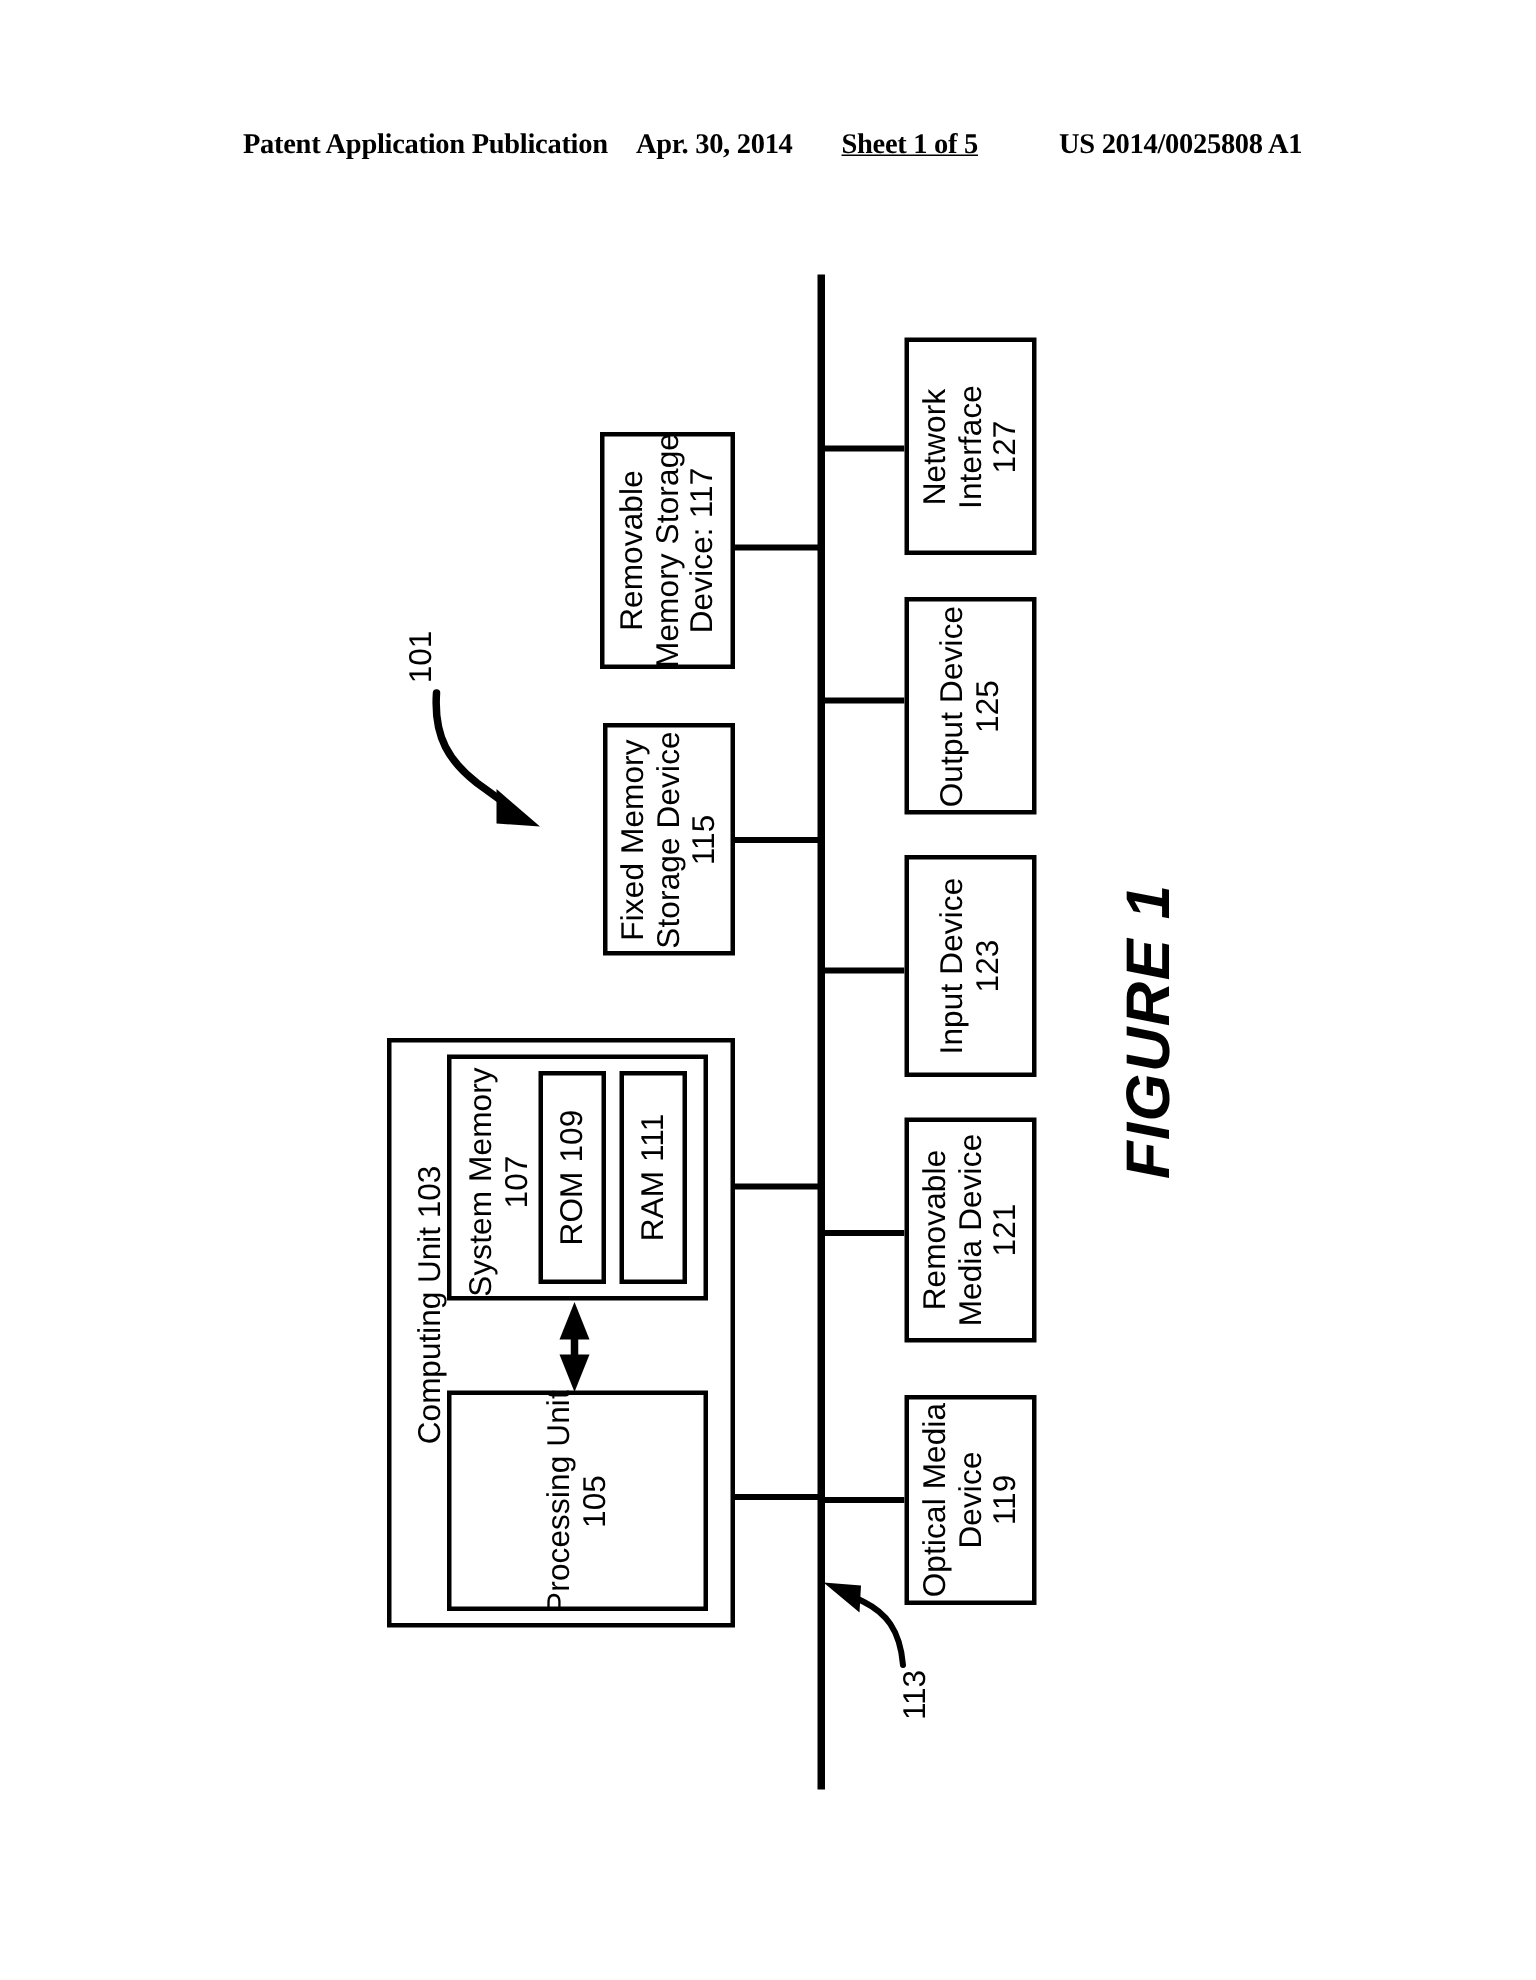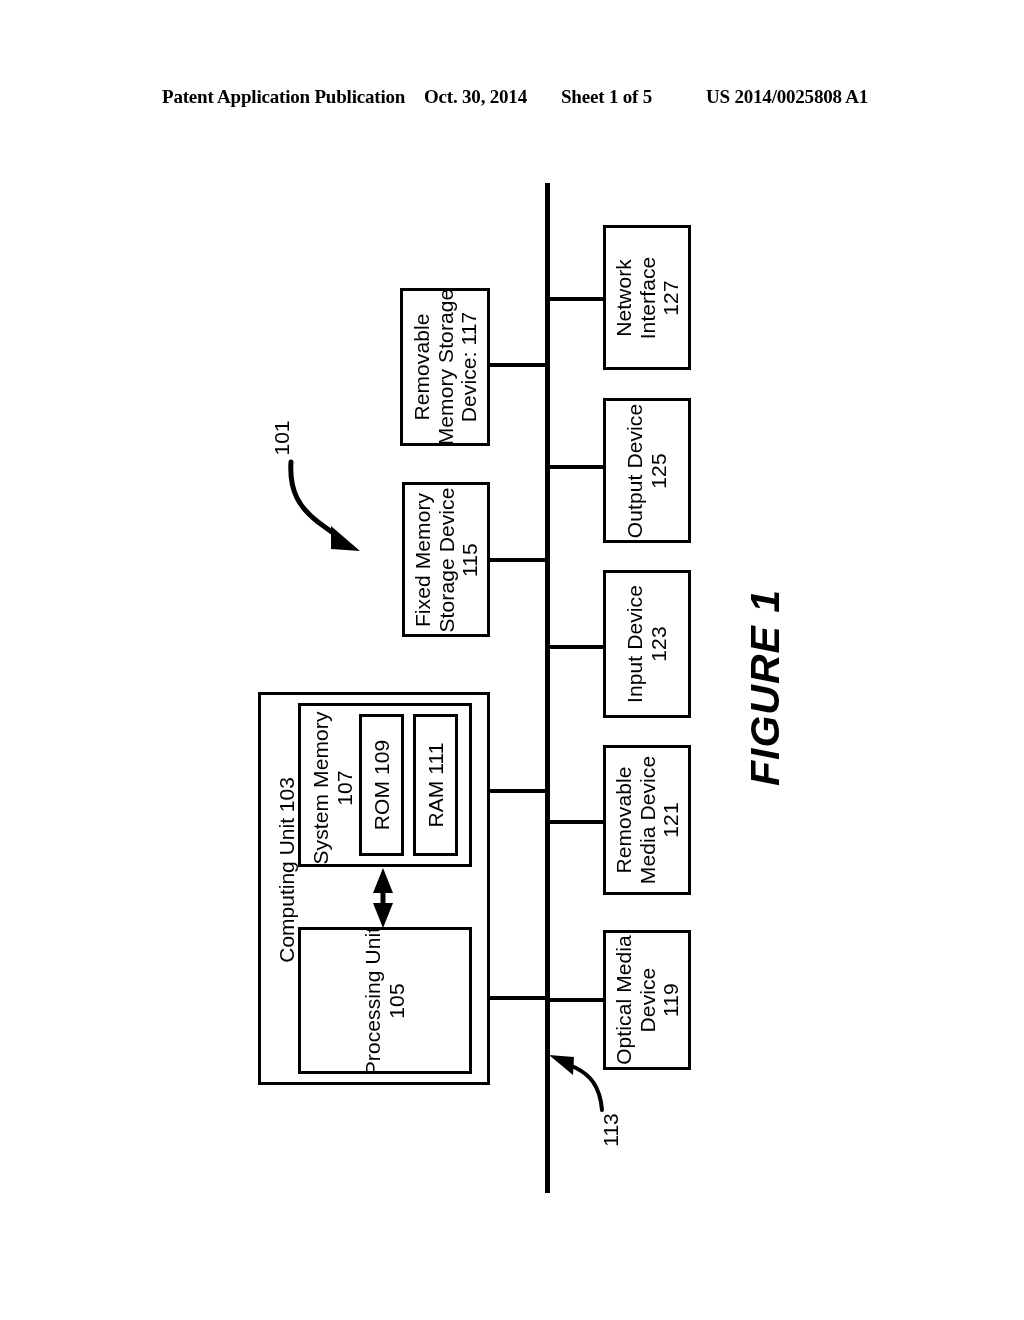--- a/index.html
+++ b/index.html
@@ -23,21 +23,21 @@
     left: 0;
     width: 1024px;
     height: 30px;
     font-family: "Liberation Serif", serif;
     font-weight: bold;
     font-size: 19px;
     letter-spacing: -0.2px;
   }
   .hdr-pub   { position: absolute; left: 126px; top: 0; white-space: nowrap; margin-left: 36px; }
   .hdr-date  { position: absolute; left: 424px; top: 0; white-space: nowrap; }
-  .hdr-sheet { position: absolute; left: 561px; top: 0; white-space: nowrap; }
+  .hdr-sheet { position: absolute; left: 561px; top: 0; white-space: nowrap; text-decoration: underline; }
   .hdr-num   { position: absolute; left: 706px; top: 0; white-space: nowrap; }
 
   
   .figure {
     position: absolute;
     left: 0;
     top: 0;
     width: 1024px;
     height: 1320px;
   }
@@ -112,21 +112,21 @@
     left: 0; top: 0;
     width: 1024px; height: 1320px;
     pointer-events: none;
   }
 </style>
 </head>
 <body>
 
 <div class="page-header">
   <span class="hdr-pub">Patent Application Publication</span>
-  <span class="hdr-date">Oct. 30, 2014</span>
+  <span class="hdr-date">Apr. 30, 2014</span>
   <span class="hdr-sheet">Sheet 1 of 5</span>
   <span class="hdr-num">US 2014/0025808 A1</span>
 </div>
 
 <div class="figure">
 
   <div class="vline" style="left:545px; top:183px; width:5px; height:1010px;"></div>
 
   <div class="hline" style="left:489px; top:363px; width:58px; height:4px;"></div>
   <div class="hline" style="left:489px; top:558px; width:58px; height:4px;"></div>

